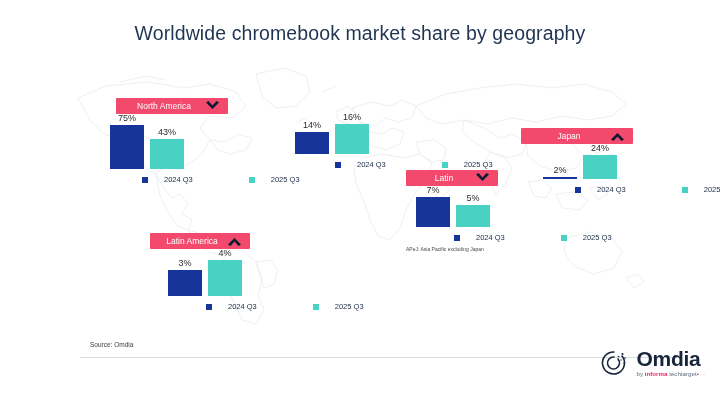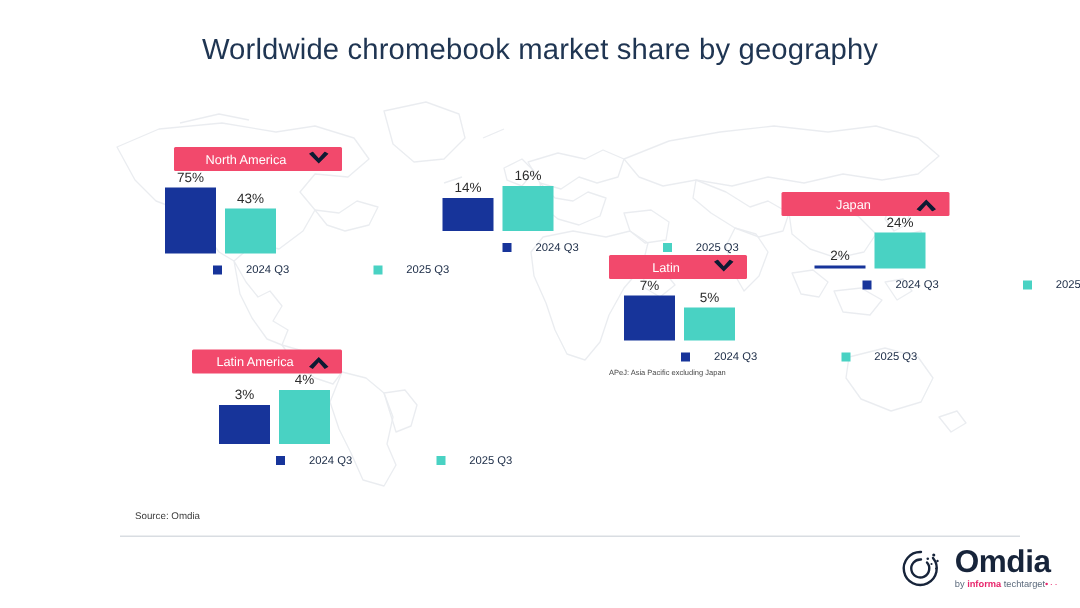--- a/index.html
+++ b/index.html
@@ -131,21 +131,21 @@
   #region-apej     { left: 406px; top: 170px; }
   #region-apej .region-badge { width: 92px; }
   #region-apej .bars { margin-left: 10px; }
   #region-apej .legend { margin-left: 2px; }
 
   #region-japan    { left: 521px; top: 128px; }
   #region-japan .region-badge { width: 112px; }
   #region-japan .bars { margin-left: 22px; }
   #region-japan .legend { margin-left: 8px; }
 
-  #region-latam    { left: 128px; top: 233px; }
+  #region-latam    { left: 150px; top: 233px; }
   #region-latam .region-badge { width: 100px; }
   #region-latam .bars { margin-left: 18px; }
   #region-latam .legend { margin-left: 10px; }
 
   
   #source-text {
     position: absolute;
     left: 90px;
     top: 341px;
     font-size: 6.5px;
@@ -155,21 +155,21 @@
     position: absolute;
     left: 80px;
     top: 357px;
     width: 600px;
     height: 1px;
     background: #d9dde2;
   }
   #logo {
     position: absolute;
     right: 14px;
-    top: 364px;
+    top: 348px;
     display: flex;
     align-items: center;
     gap: 7px;
   }
   #logo-mark { width: 30px; height: 30px; display: block; }
   #logo-text { display: flex; flex-direction: column; line-height: 1; }
   #logo-word {
     font-size: 21px;
     font-weight: bold;
     color: #17243a;

